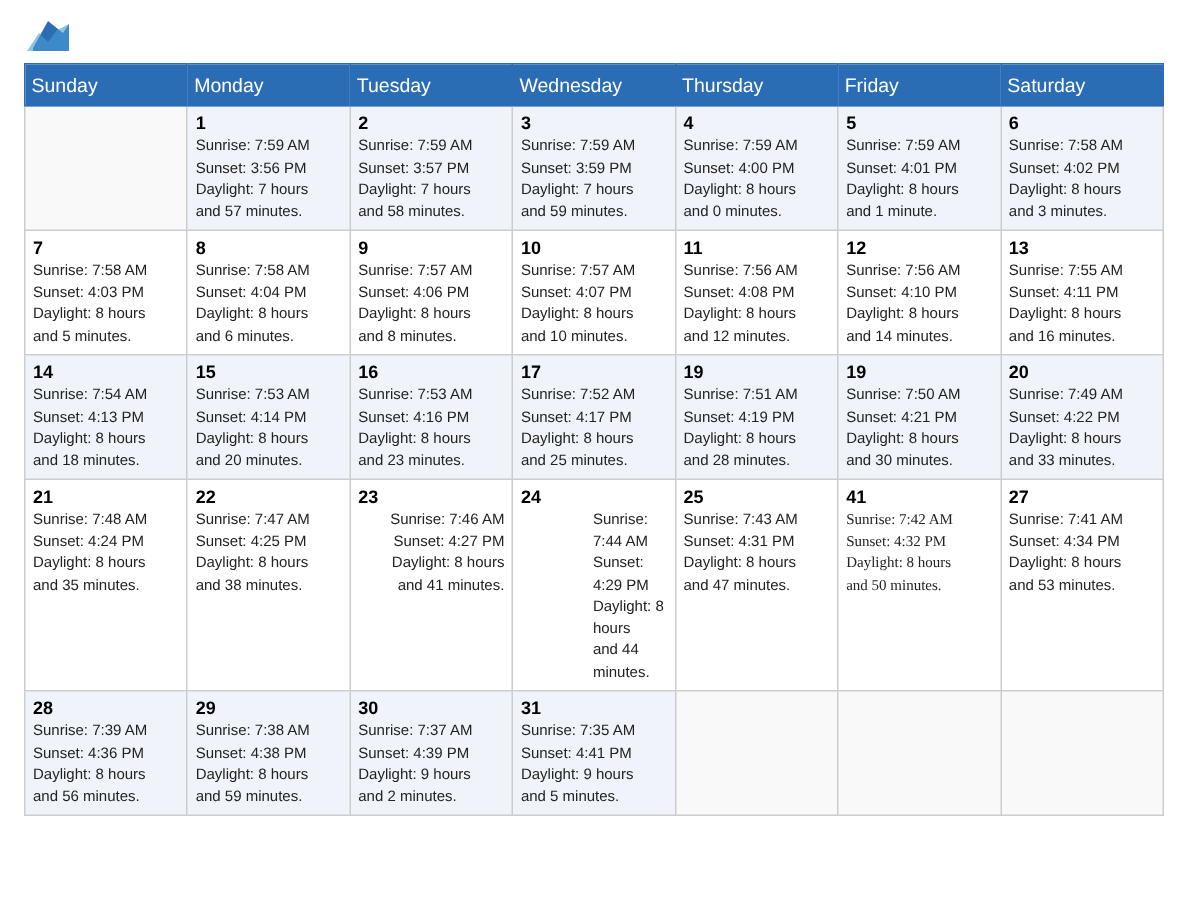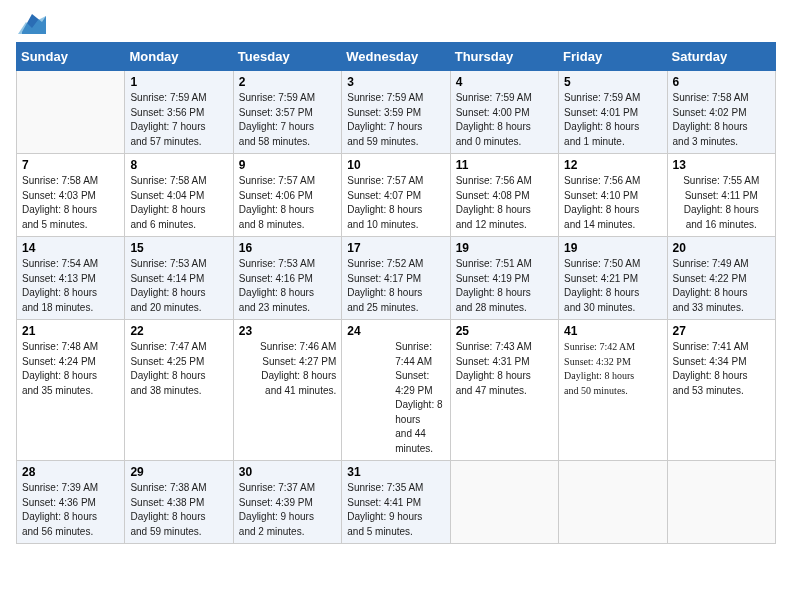--- a/index.html
+++ b/index.html
@@ -46,21 +46,21 @@
       width: 100%;
       border-collapse: collapse;
       font-size: 11px;
     }
     .calendar th {
       background: #2a6db5;
       color: #fff;
       padding: 6px 4px;
       text-align: left;
       font-size: 13px;
-      font-weight: bold;
+      font-weight: normal;
       border: 1px solid #2a6db5;
     }
     .calendar td {
       border: 1px solid #ccc;
       vertical-align: top;
       padding: 4px 5px;
       width: 108px;
       min-height: 80px;
       background: #fff;
     }
@@ -199,21 +199,21 @@
         </td>
         <td>
           <span class="day-num">12</span>
           <div class="cell-text" style="white-space: pre-line;">Sunrise: 7:56 AM
 Sunset: 4:10 PM
 Daylight: 8 hours
 and 14 minutes.</div>
         </td>
         <td>
           <span class="day-num">13</span>
-          <div class="cell-text" style="white-space: pre-line; text-align: center;">Sunrise: 7:55 AM
+          <div class="cell-text" style="white-space: pre-line;">Sunrise: 7:55 AM
 Sunset: 4:11 PM
 Daylight: 8 hours
 and 16 minutes.</div>
         </td>
       </tr>
       <tr class="row-shade">
         <td>
           <span class="day-num">14</span>
           <div class="cell-text" style="white-space: pre-line;">Sunrise: 7:54 AM
 Sunset: 4:13 PM

